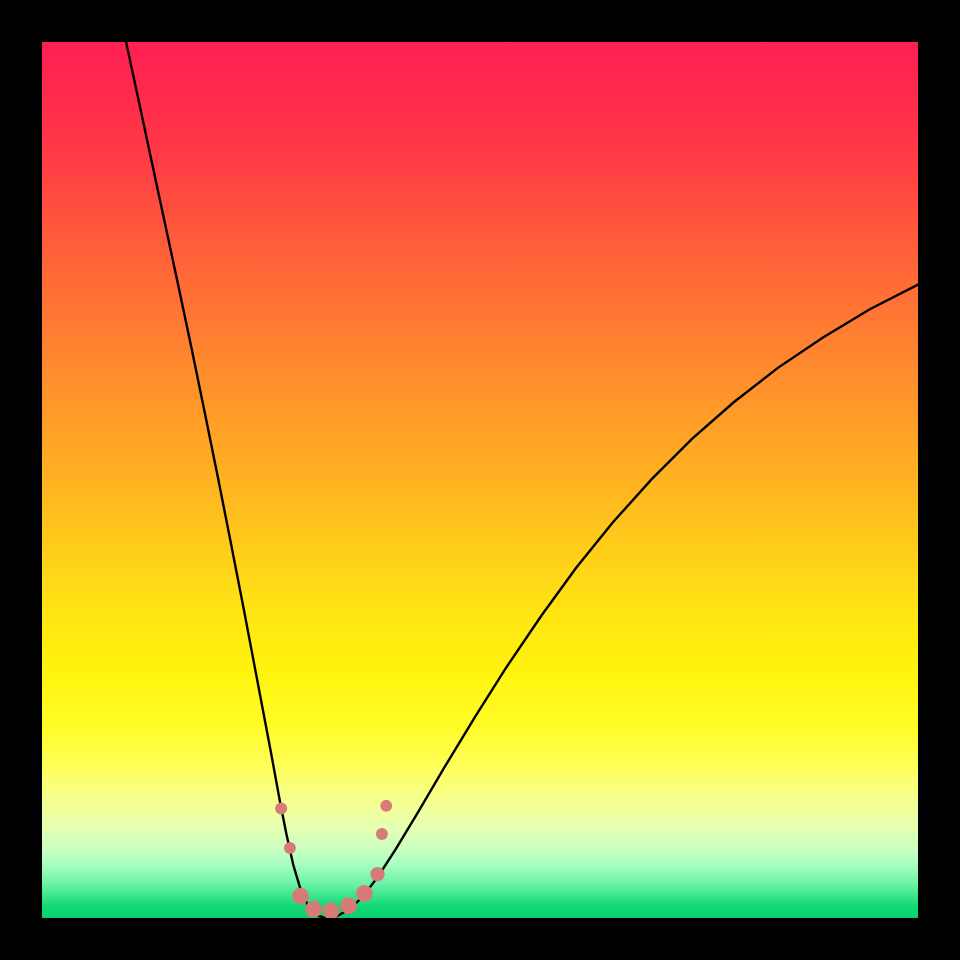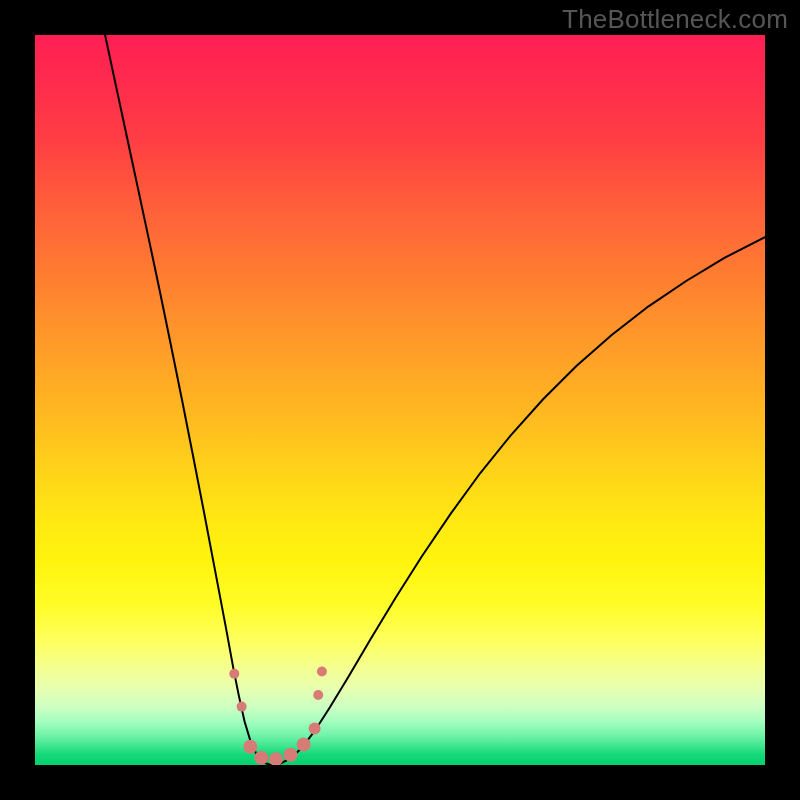--- a/index.html
+++ b/index.html
@@ -75,21 +75,20 @@
   }
   .datapoint {
     fill: #d77b77;
     stroke: none;
   }
 </style>
 </head>
 <body>
 
 <div class="frame">
-  <div class="watermark">TheBottleneck.com</div>
 
   <div class="plot">
     <svg class="curves" viewBox="0 0 730 730" preserveAspectRatio="none">
       <path id="curve-left" class="curve-line" d="M70.08 0.00 L81.03 51.10 L91.98 102.20 L102.93 153.30 L113.88 204.40 L124.83 256.23 L135.78 309.52 L146.73 363.54 L157.68 419.02 L168.63 475.23 L179.58 532.90 L190.53 590.57 L198.56 634.37 L203.67 659.92 L209.51 686.20 L216.08 708.10 L222.65 721.24 L229.22 727.81 L235.79 730.00"></path>
       <path id="curve-right" class="curve-line" d="M235.79 730.00 L245.28 728.54 L255.50 723.43 L267.18 712.48 L280.32 694.96 L294.92 672.33 L313.90 640.94 L335.80 603.71 L360.62 562.83 L386.90 521.22 L416.10 478.15 L445.30 438.00 L475.96 400.04 L508.08 364.27 L541.66 330.69 L576.70 300.03 L613.20 271.56 L651.16 246.01 L689.85 222.65 L730.00 202.21"></path>
       <g id="points-group">
           <circle cx="199.29" cy="638.75" r="5" class="datapoint"></circle>
           <circle cx="206.59" cy="671.60" r="5" class="datapoint"></circle>
           <circle cx="215.35" cy="711.75" r="7" class="datapoint"></circle>
           <circle cx="226.30" cy="722.70" r="7" class="datapoint"></circle>

